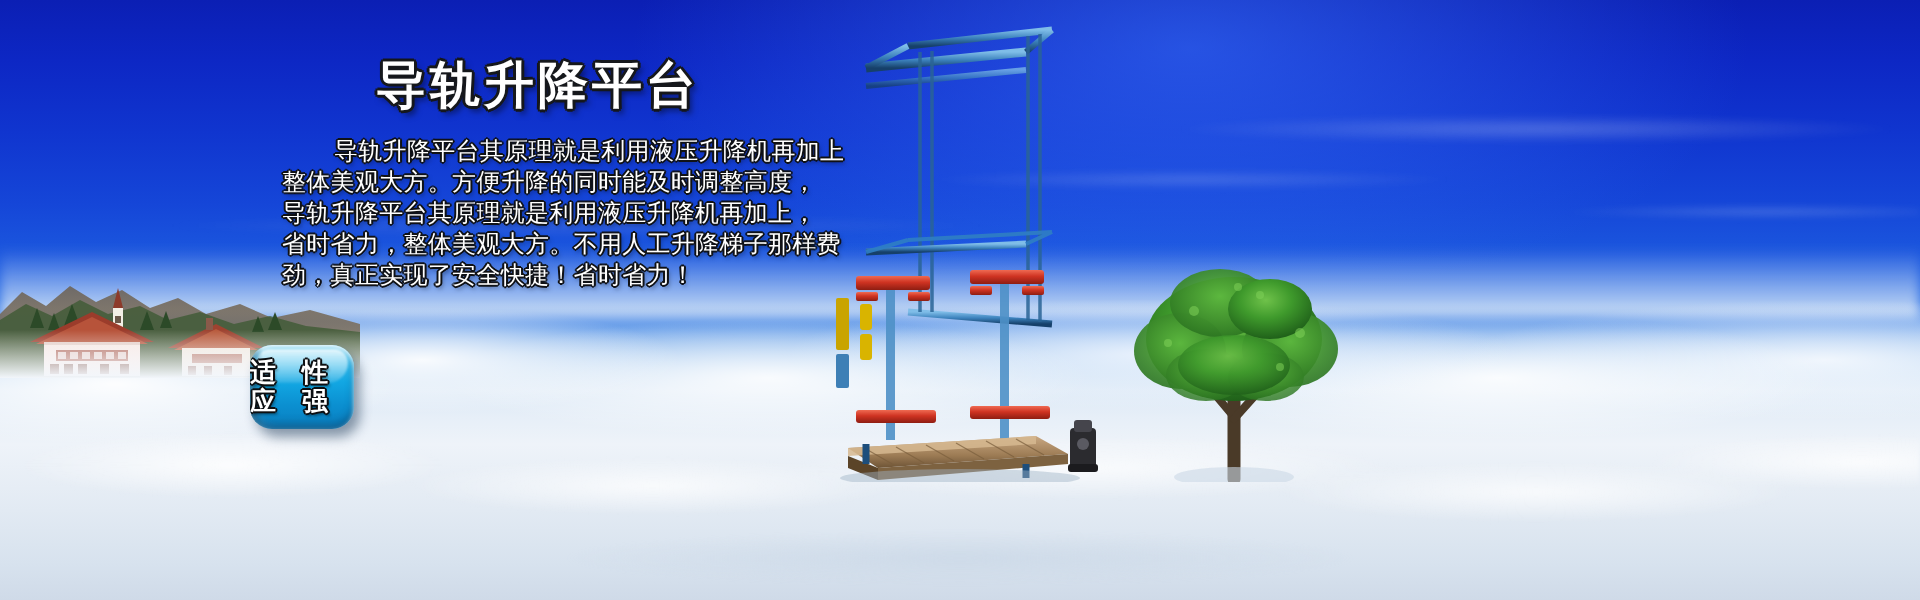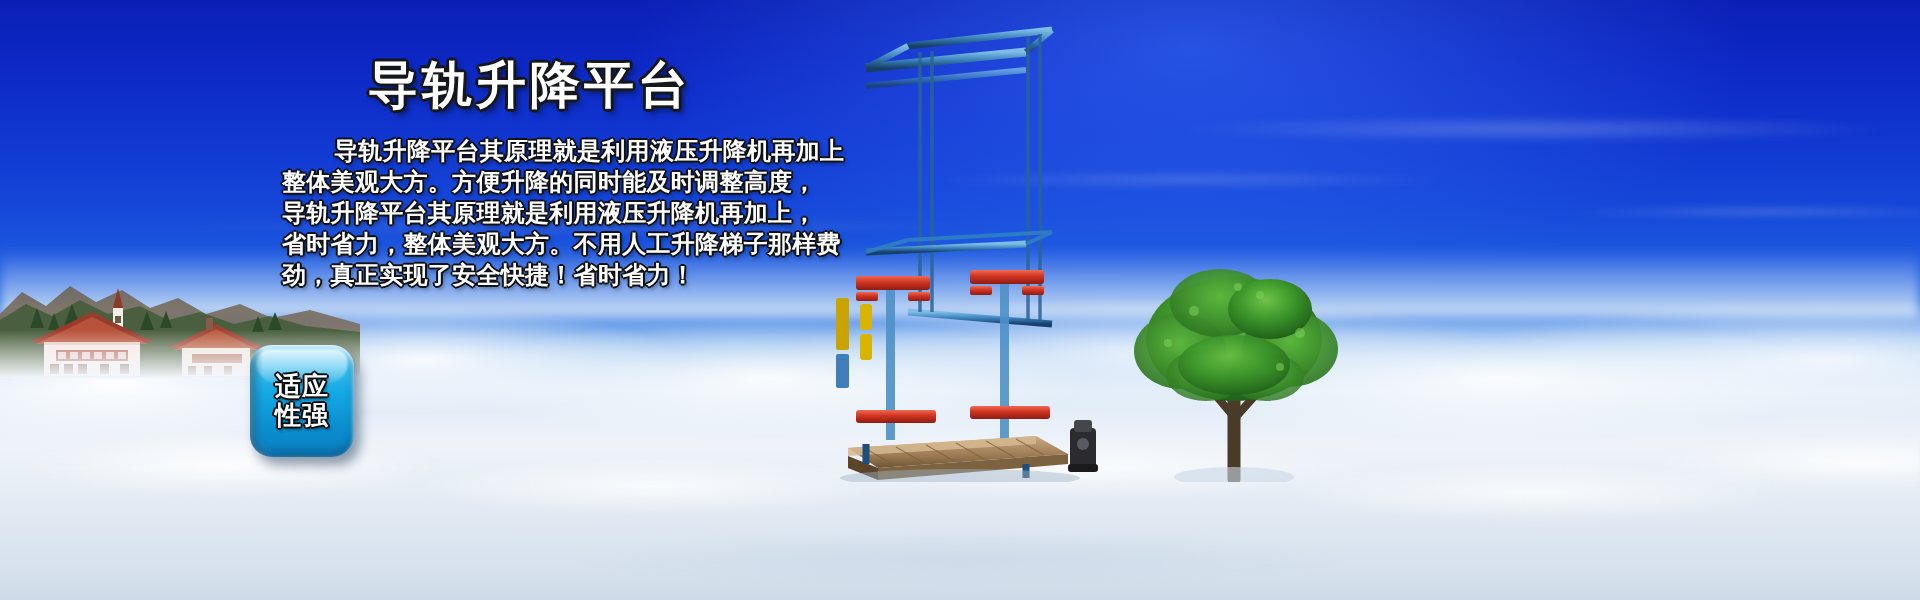--- a/index.html
+++ b/index.html
@@ -79,63 +79,63 @@
   .village svg{ display:block; }
 
   
   .tree{ position:absolute; left:1110px; bottom:118px; width:250px; height:235px; }
 
   
   .lift{ position:absolute; left:820px; top:12px; width:300px; height:470px; }
 
   
   .headline{
-    position:absolute; left:368px; top:52px;
+    position:absolute; left:376px; top:52px;
     font-size:50px; font-weight:700; letter-spacing:4px; color:#ffffff;
     font-family:"DejaVu Sans","Liberation Sans",sans-serif;
     text-shadow:
       -2px -2px 0 #16181c, 2px -2px 0 #16181c, -2px 2px 0 #16181c, 2px 2px 0 #16181c,
       -3px 0 0 #16181c, 3px 0 0 #16181c, 0 -3px 0 #16181c, 0 3px 0 #16181c,
       4px 5px 6px rgba(0,0,0,.55);
     white-space:nowrap;
   }
   .para{
     position:absolute; left:282px; top:136px; width:500px;
   }
   .para .ln{
     display:block;
-    font-size:24px; font-weight:700; line-height:31px; color:#ffffff;
+    font-size:24px; font-weight:400; line-height:31px; color:#ffffff;
     font-family:"DejaVu Sans","Liberation Sans",sans-serif;
     letter-spacing:.3px;
     white-space:nowrap;
     text-shadow:
       -1.4px -1.4px 0 #101216, 1.4px -1.4px 0 #101216,
       -1.4px 1.4px 0 #101216, 1.4px 1.4px 0 #101216,
       -2px 0 0 #101216, 2px 0 0 #101216, 0 -2px 0 #101216, 0 2px 0 #101216,
       2px 3px 4px rgba(0,0,0,.5);
   }
   .para .ln.indent{ padding-left:52px; }
 
   
   .badges{
     position:absolute; left:250px; top:345px;
     display:flex; gap:26px;
   }
   .badge{
     position:relative;
-    width:104px; height:112px;
+    width:104px; height:84px;
     border-radius:22px;
     background:
       linear-gradient(180deg, #6fd2f3 0%, #3fc0ee 14%, #12a7e3 44%, #0b8fd0 72%, #0a7fc0 100%);
     box-shadow:
       inset 0 3px 5px rgba(255,255,255,.85),
       inset 0 -5px 9px rgba(0,48,86,.45),
       inset 5px 0 8px rgba(255,255,255,.22),
       6px 8px 12px rgba(10,40,70,.45);
-    display:flex; flex-direction:column;
+    display:flex; flex-direction:row;
     align-items:center; justify-content:center;
     overflow:hidden;
   }
   .badge:before{  
     content:""; position:absolute; left:6px; right:6px; top:4px; height:34px;
     border-radius:18px 18px 26px 26px;
     background:linear-gradient(180deg, rgba(255,255,255,.82), rgba(255,255,255,.12));
     filter:blur(1px);
     pointer-events:none;
   }

